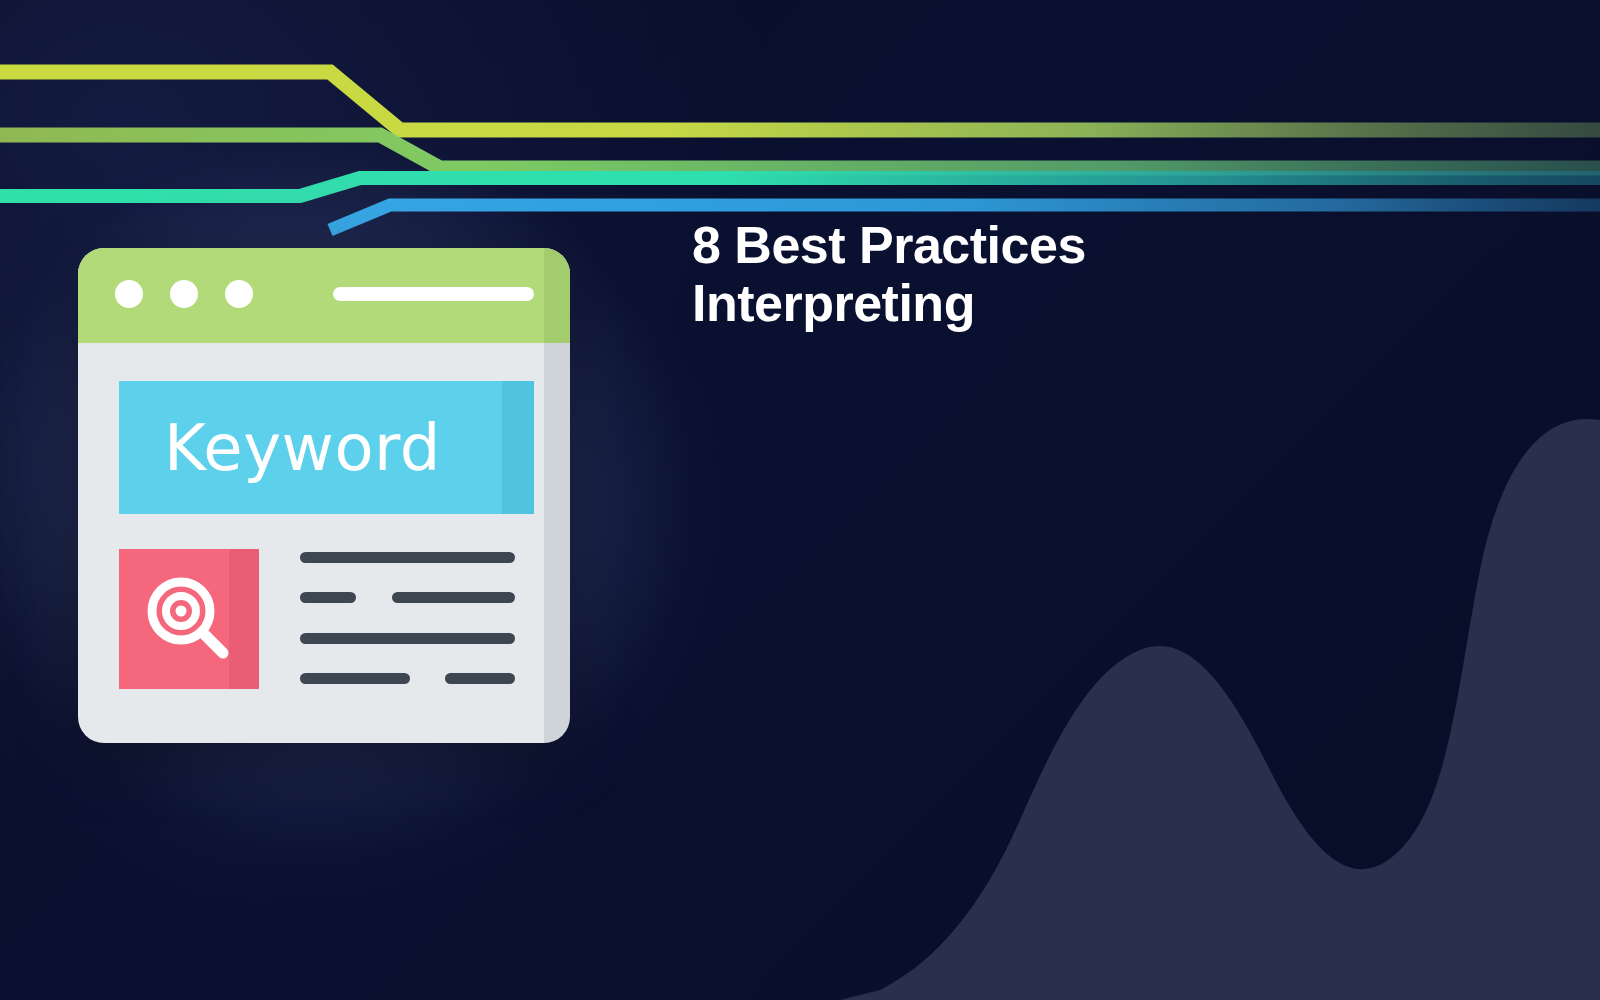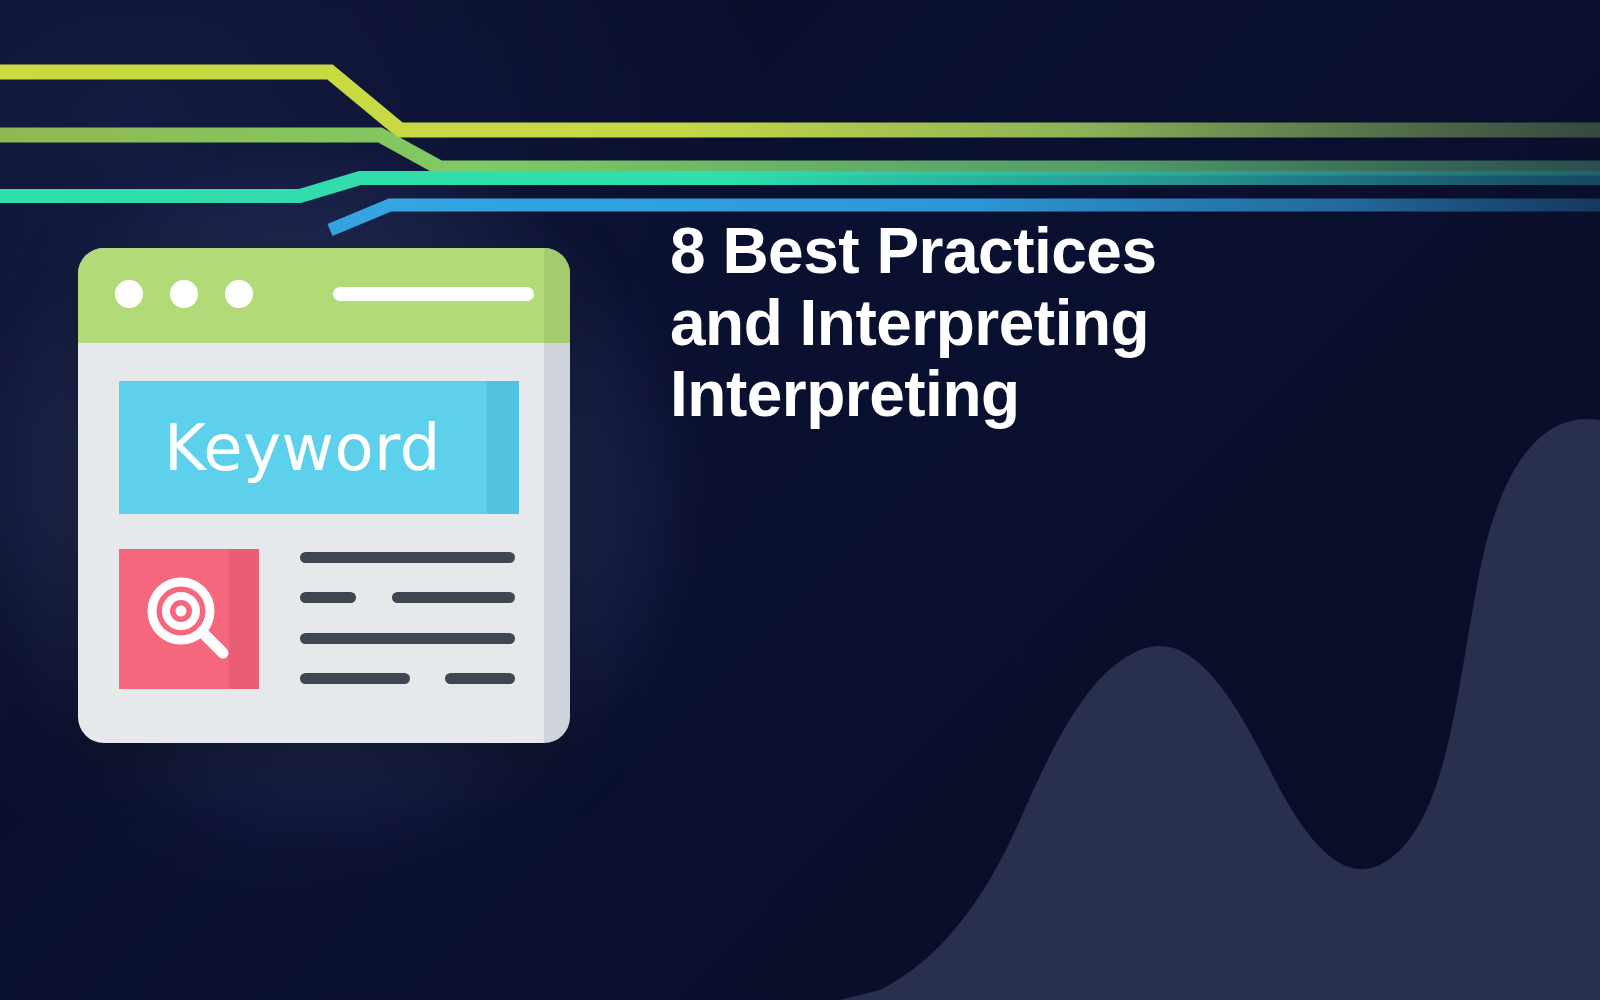--- a/index.html
+++ b/index.html
@@ -114,20 +114,21 @@
     background: #ffffff;
   }
 
   .keyword-box {
     position: absolute;
     left: 41px;
     top: 133px;
     width: 400px;
     height: 133px;
     background: #5dd0ec;
+    padding-left: 15px;
   }
   .keyword-box-shade {
     position: absolute;
     right: 0; top: 0;
     width: 32px; height: 100%;
     background: rgba(16,130,170,0.17);
   }
   .keyword-text {
     position: absolute;
     left: 45px;
@@ -172,27 +173,27 @@
   .tl {
     position: absolute;
     height: 11px;
     border-radius: 5.5px;
     background: #3e4652;
   }
 
   
   .headline {
     position: absolute;
-    left: 670px;
+    left: 692px;
     top: 216px;
     width: 800px;
     color: #ffffff;
     font-family: "Liberation Sans", sans-serif;
     font-weight: 700;
-    font-size: 64px;
+    font-size: 52px;
     line-height: 1.12;
     letter-spacing: -0.5px;
   }
   .headline .ln { display: block; white-space: nowrap; }
 </style>
 </head>
 <body>
 
 <div id="stage">
 
@@ -291,17 +292,16 @@
         <div class="tl" style="left:0; top:85px; width:215px;"></div>
 
         <div class="tl" style="left:0; top:125px; width:110px;"></div>
         <div class="tl" style="left:145px; top:125px; width:70px;"></div>
       </div>
     </div>
   </div>
 
   <div class="headline">
     <span class="ln">8 Best Practices</span>
-    <span class="ln">and Interpreting</span>
     <span class="ln">Interpreting</span>
   </div>
 
 </div>
 
 </body></html>

